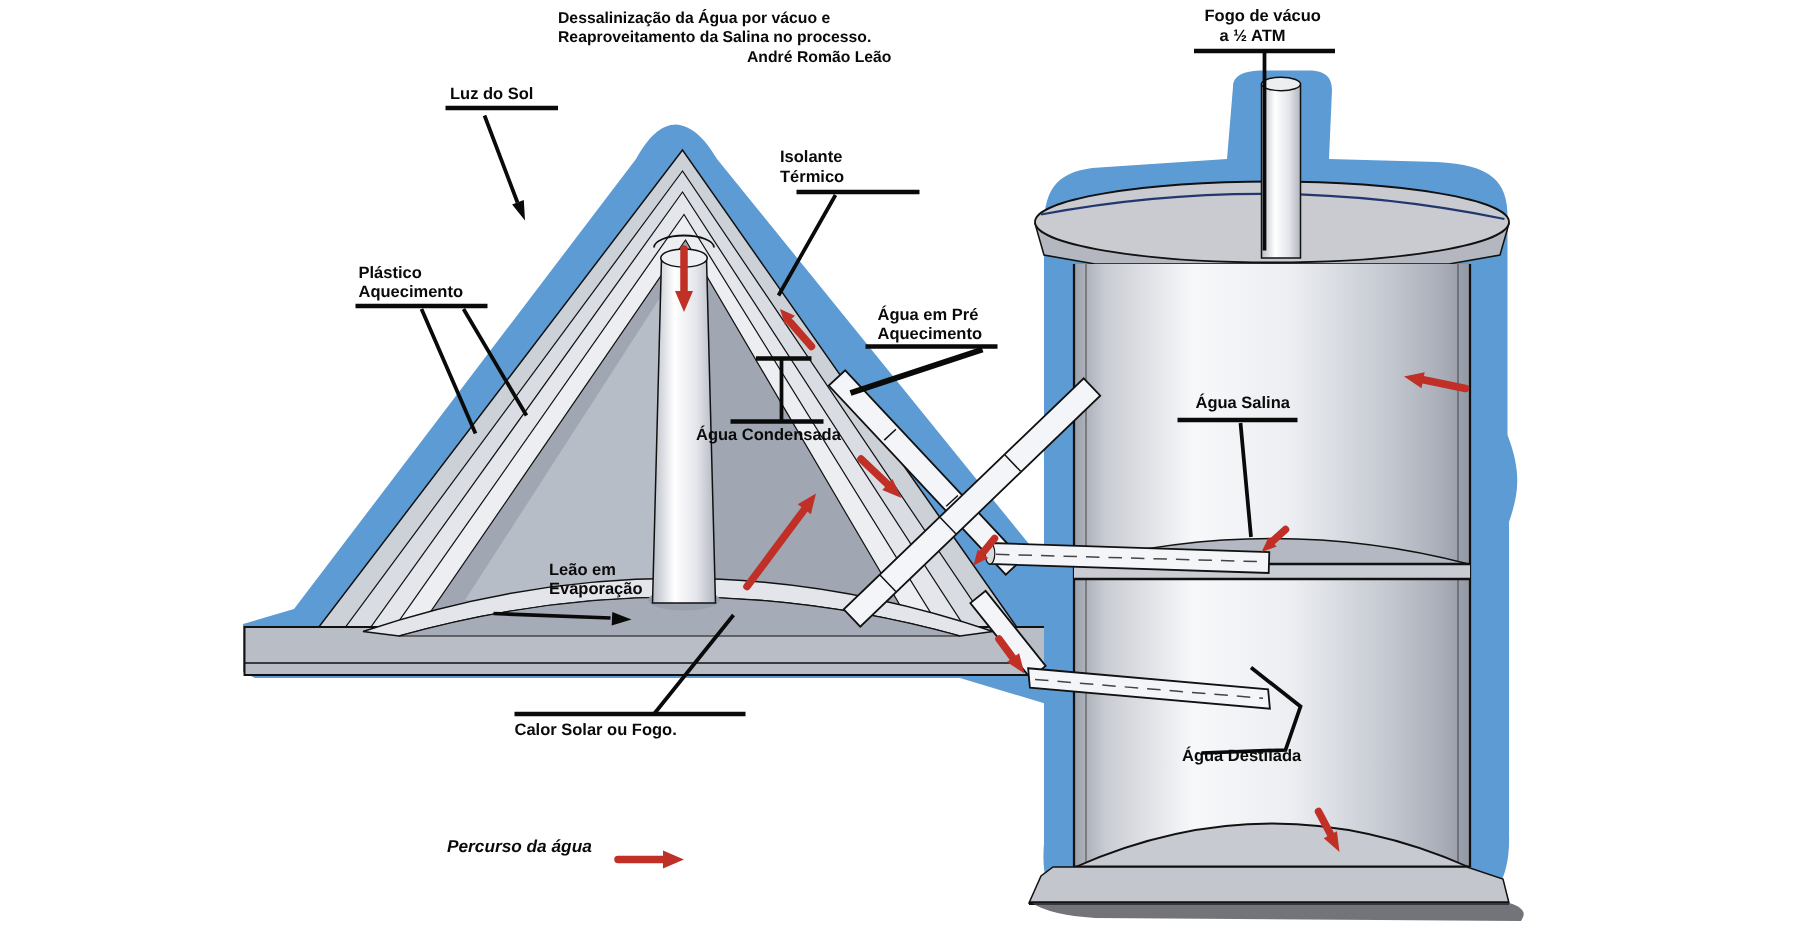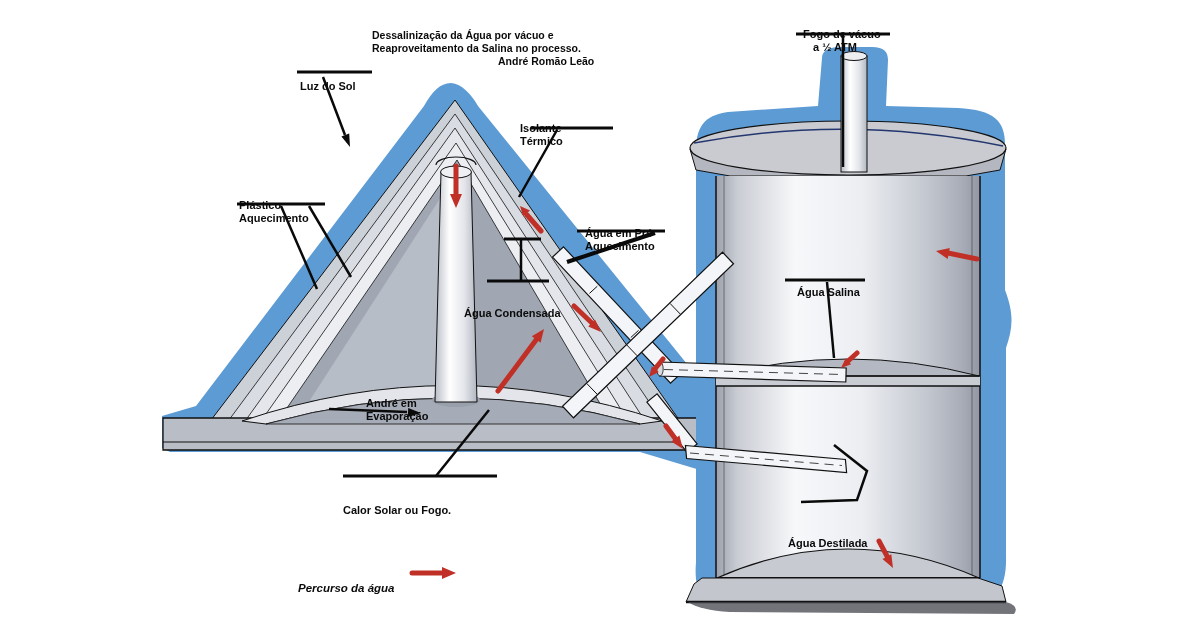--- a/index.html
+++ b/index.html
@@ -1,20 +1,20 @@
 <!DOCTYPE html>
 <html><head>
 <meta charset="utf-8">
 <style>
   html,body{margin:0;padding:0;background:#ffffff;}
   #stage{position:relative;width:1200px;height:630px;background:#ffffff;overflow:hidden;
          font-family:"Liberation Sans",sans-serif;}
   #stage svg{position:absolute;left:0;top:0;}
   .lbl{position:absolute;font:bold 11px "Liberation Sans",sans-serif;color:#0a0a0a;
-       white-space:nowrap;z-index:5;margin-top:23px;}
+       white-space:nowrap;z-index:5;}
   .lbl div{line-height:13px;}
   .title{font-size:10.5px;}
   .pct{font-size:11.5px;font-style:italic;}
 </style>
 </head>
 <body>
 
 <div id="stage">
 
 <svg width="1200" height="630" viewBox="0 0 1200 630">
@@ -140,30 +140,30 @@
 </div>
 
 <div class="lbl" style="left:585px;top:204px">
   <div>Água em Pré</div>
   <div>Aquecimento</div>
 </div>
 
 <div class="lbl" style="left:464px;top:284px">Água Condensada</div>
 
 <div class="lbl" style="left:366px;top:374px">
-  <div>André em</div>
+  <div>Leão em</div>
   <div>Evaporação</div>
 </div>
 
 <div class="lbl" style="left:343px;top:481px">Calor Solar ou Fogo.</div>
 
 <div class="lbl" style="left:803px;top:5px">
   <div>Fogo de vácuo</div>
   <div style="padding-left:10px">a ½ ATM</div>
 </div>
 
 <div class="lbl" style="left:797px;top:263px">Água Salina</div>
 
-<div class="lbl" style="left:788px;top:514px">Água Destilada</div>
+<div class="lbl" style="left:788px;top:498px">Água Destilada</div>
 
 <div class="lbl pct" style="left:298px;top:559px">Percurso da água</div>
 
 </div>
 
 </body></html>

